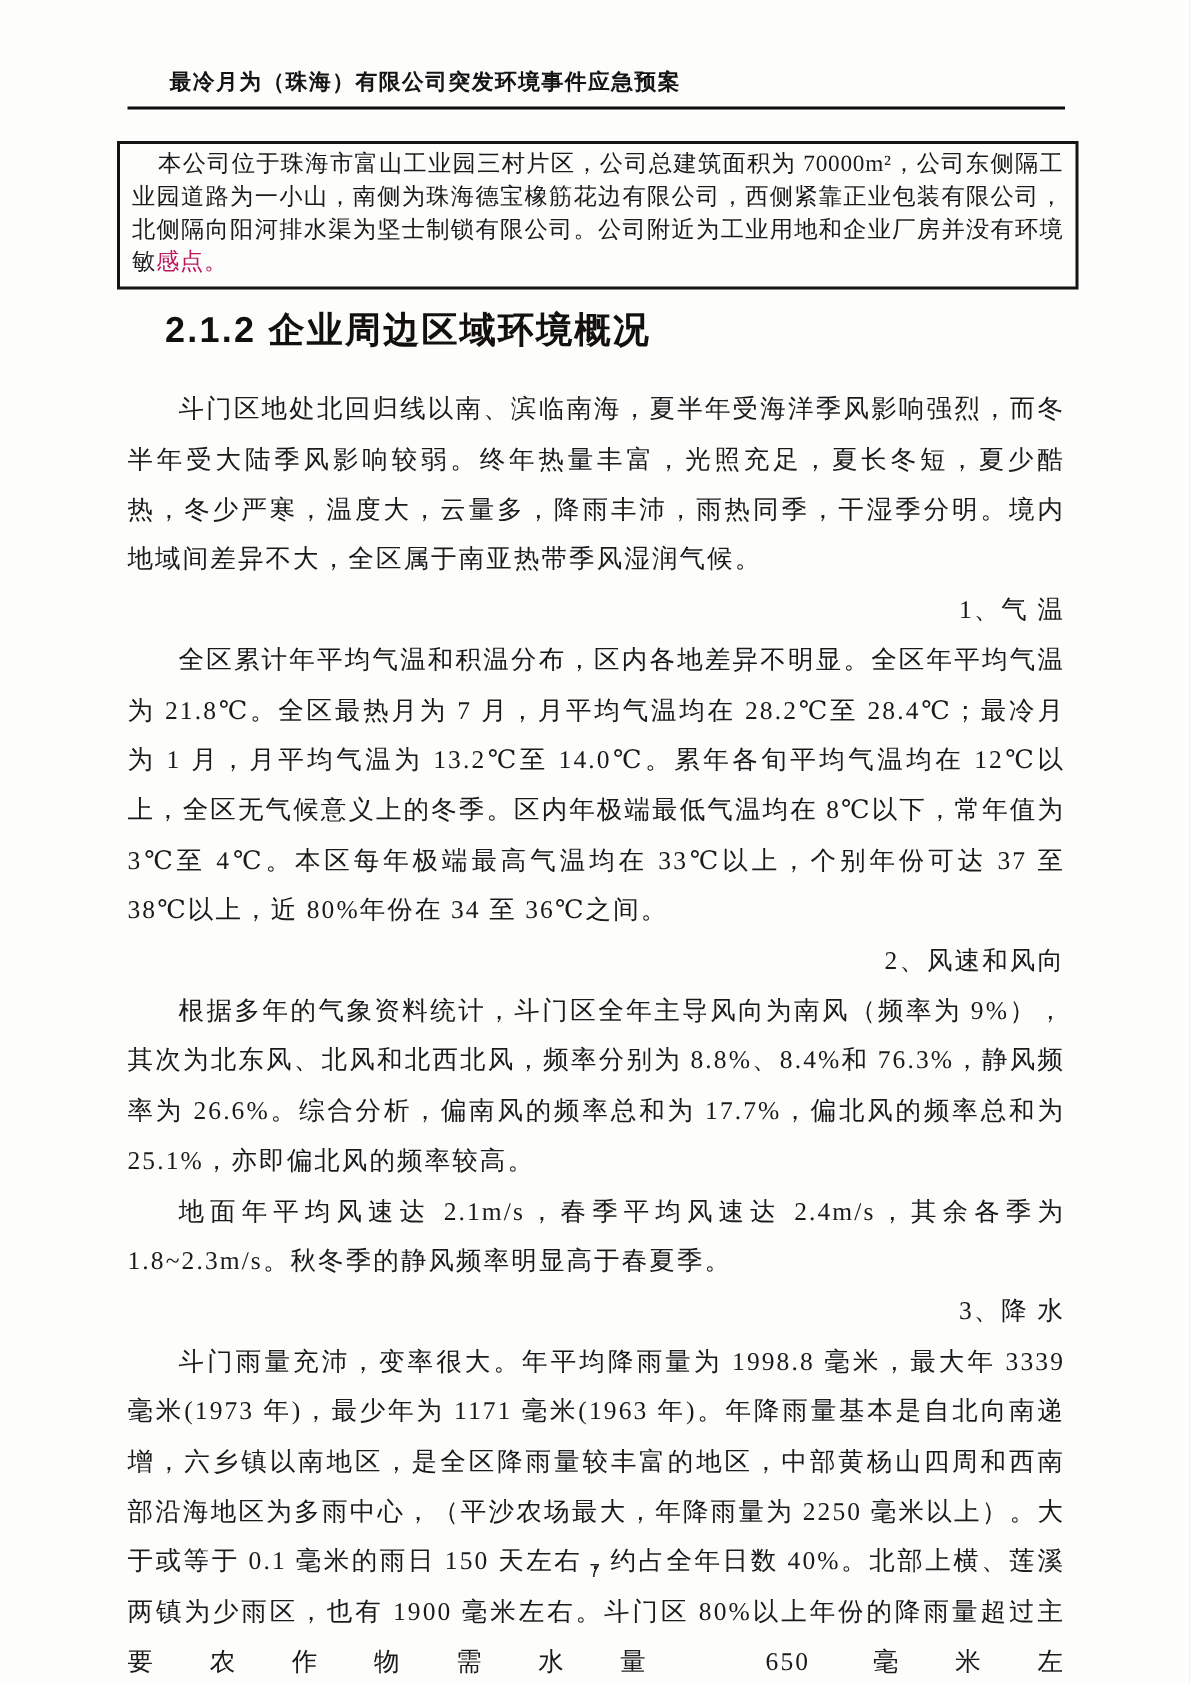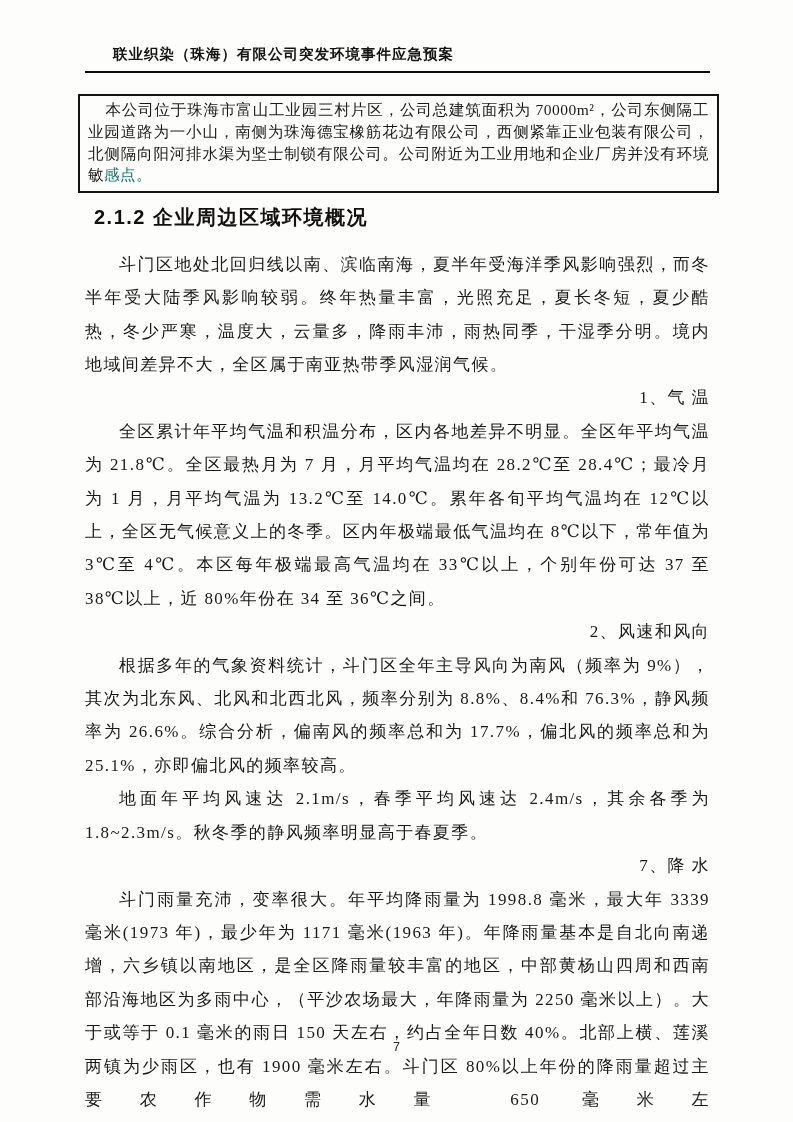--- a/index.html
+++ b/index.html
@@ -31,25 +31,25 @@
     margin-left:-7px;
     margin-right:-9px;
     border:2px solid #141414;
     padding:3px 8px 5px 8px;
     font-size:15.5px;
     letter-spacing:0.5px;
     line-height:21.8px;
     text-align:justify;
   }
   .intro-box .indent1{display:inline-block;width:1.1em;}
-  .red-run{color:#0f766e;}
+  .red-run{color:#be185d;}
   .section-heading{
     margin-top:11px;
-    margin-left:9px;
-    font-size:20px;
+    margin-left:25px;
+    font-size:24px;
     font-weight:bold;
     letter-spacing:1.5px;
     color:#131010;
     font-family:"Liberation Sans","DejaVu Sans",sans-serif;
   }
   .body-text{margin-top:6px;}
   .para{
     margin:0;
     font-size:17px;
     letter-spacing:1.4px;
@@ -68,36 +68,36 @@
     color:#222;
     font-family:"Liberation Sans","DejaVu Sans",sans-serif;
   }
 </style>
 </head>
 <body>
 
 <div class="page">
 
   <div class="doc-header">
-    <div class="doc-header-title">联业织染（珠海）有限公司突发环境事件应急预案</div>
+    <div class="doc-header-title">最冷月为（珠海）有限公司突发环境事件应急预案</div>
   </div>
   <div class="header-rule"></div>
 
   <div class="intro-box">
     <span class="indent1"></span><span>本公司位于珠海市富山工业园三村片区，公司总建筑面积为 70000m²，公司东侧隔工业园道路为一小山，南侧为珠海德宝橡筋花边有限公司，西侧紧靠正业包装有限公司，北侧隔向阳河排水渠为坚士制锁有限公司。公司附近为工业用地和企业厂房并没有环境敏</span><span class="red-run">感点。</span>
   </div>
 
   <h2 class="section-heading">2.1.2 企业周边区域环境概况</h2>
 
   <div class="body-text">
     <p class="para">斗门区地处北回归线以南、滨临南海，夏半年受海洋季风影响强烈，而冬半年受大陆季风影响较弱。终年热量丰富，光照充足，夏长冬短，夏少酷热，冬少严寒，温度大，云量多，降雨丰沛，雨热同季，干湿季分明。境内地域间差异不大，全区属于南亚热带季风湿润气候。</p>
     <p class="para no-justify">1、气 温</p>
     <p class="para">全区累计年平均气温和积温分布，区内各地差异不明显。全区年平均气温为 21.8℃。全区最热月为 7 月，月平均气温均在 28.2℃至 28.4℃；最冷月为 1 月，月平均气温为 13.2℃至 14.0℃。累年各旬平均气温均在 12℃以上，全区无气候意义上的冬季。区内年极端最低气温均在 8℃以下，常年值为 3℃至 4℃。本区每年极端最高气温均在 33℃以上，个别年份可达 37 至 38℃以上，近 80%年份在 34 至 36℃之间。</p>
     <p class="para no-justify">2、风速和风向</p>
     <p class="para">根据多年的气象资料统计，斗门区全年主导风向为南风（频率为 9%），其次为北东风、北风和北西北风，频率分别为 8.8%、8.4%和 76.3%，静风频率为 26.6%。综合分析，偏南风的频率总和为 17.7%，偏北风的频率总和为 25.1%，亦即偏北风的频率较高。</p>
     <p class="para">地面年平均风速达 2.1m/s，春季平均风速达 2.4m/s，其余各季为 1.8~2.3m/s。秋冬季的静风频率明显高于春夏季。</p>
-    <p class="para no-justify">7、降 水</p>
+    <p class="para no-justify">3、降 水</p>
     <p class="para fill-last">斗门雨量充沛，变率很大。年平均降雨量为 1998.8 毫米，最大年 3339 毫米(1973 年)，最少年为 1171 毫米(1963 年)。年降雨量基本是自北向南递增，六乡镇以南地区，是全区降雨量较丰富的地区，中部黄杨山四周和西南部沿海地区为多雨中心，（平沙农场最大，年降雨量为 2250 毫米以上）。大于或等于 0.1 毫米的雨日 150 天左右，约占全年日数 40%。北部上横、莲溪两镇为少雨区，也有 1900 毫米左右。斗门区 80%以上年份的降雨量超过主要农作物需水量 650 毫米左</p>
   </div>
 
   <div class="page-number">7</div>
 
 </div>
 
 </body></html>

